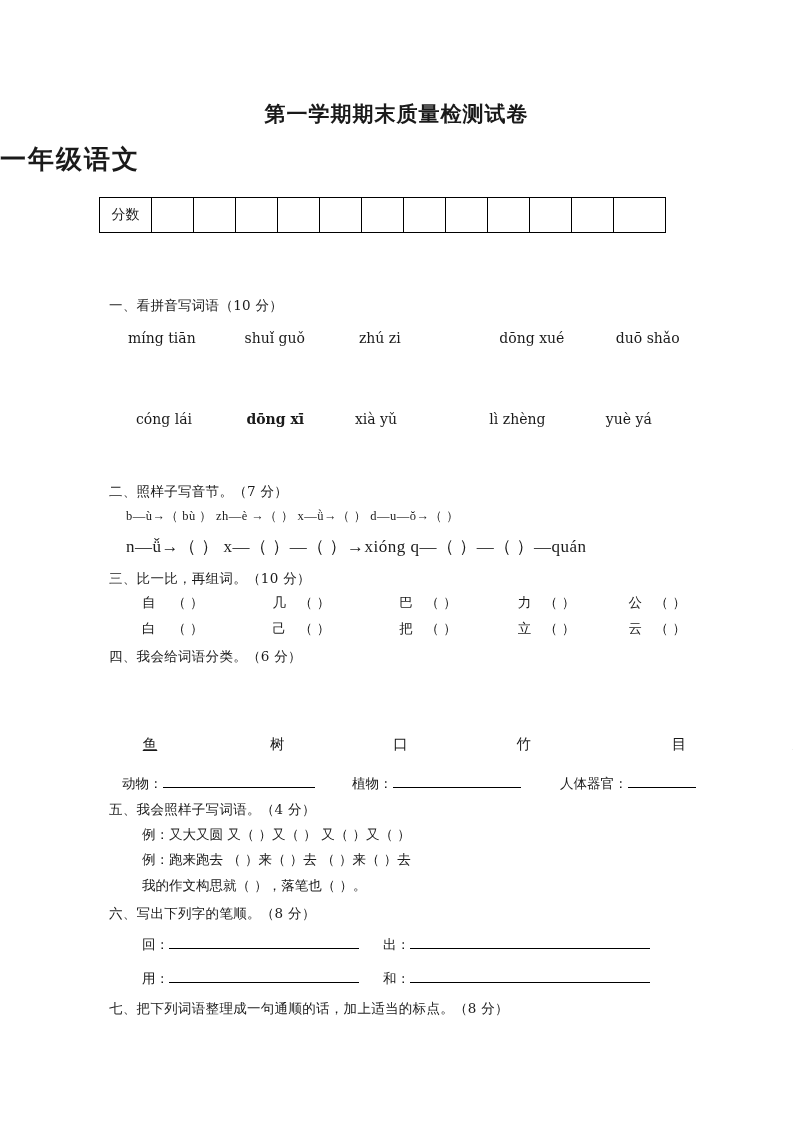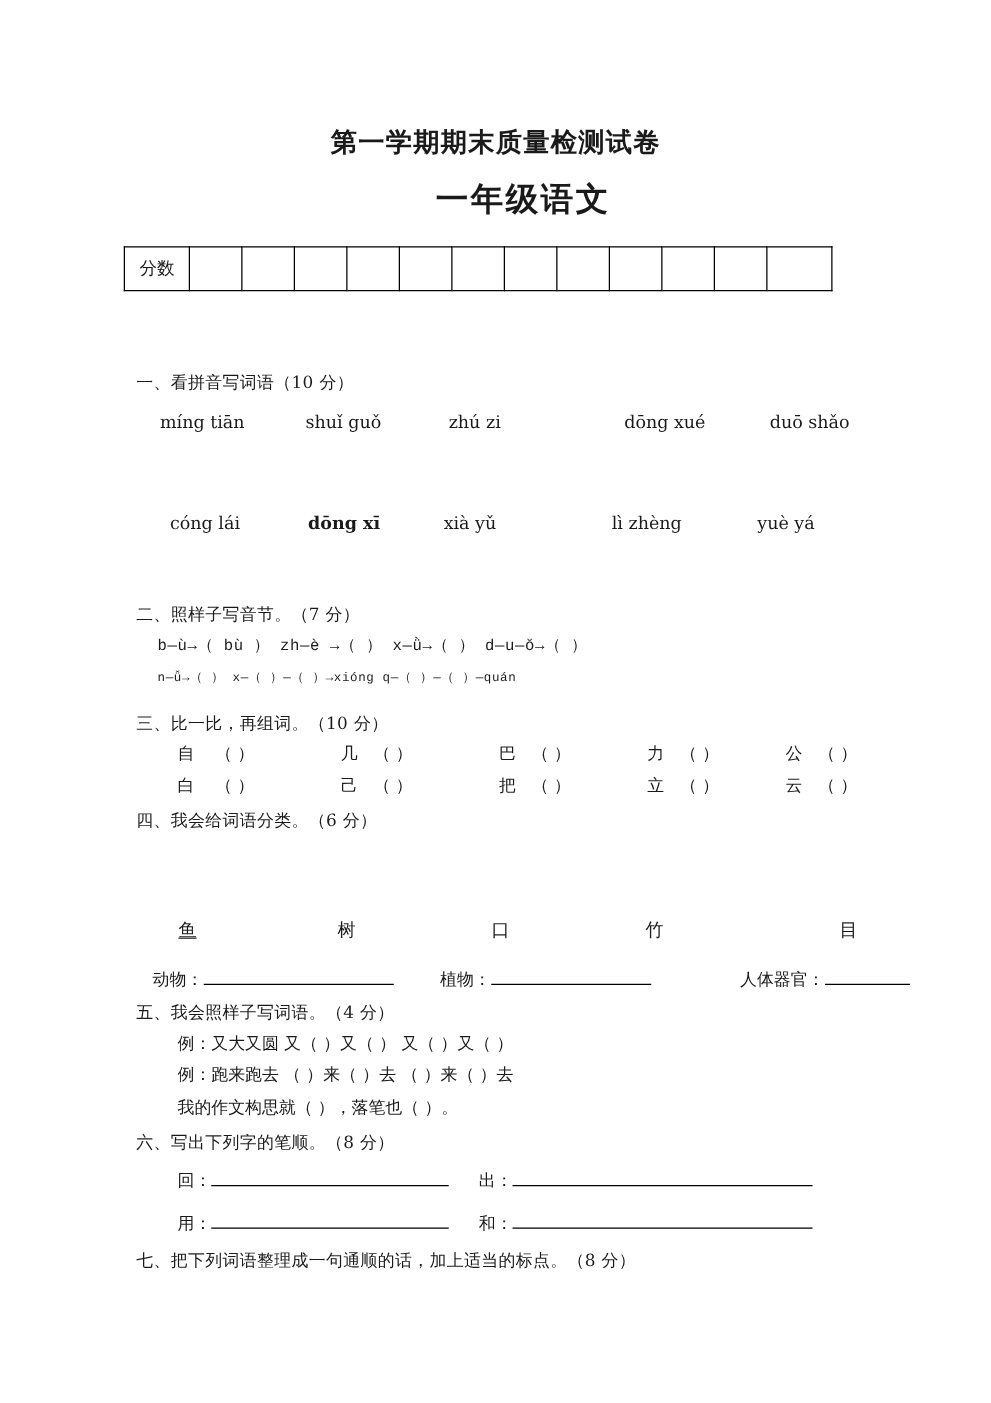--- a/index.html
+++ b/index.html
@@ -30,26 +30,24 @@
     text-align: center;
     font-size: 21px;
     font-weight: bold;
     letter-spacing: 1px;
     font-family: "DejaVu Serif", "Liberation Serif", serif;
   }
   .title-sub {
     position: absolute;
     left: 0; right: 0;
     top: 142px;
-    text-align: center;
     font-size: 26px;
     font-weight: bold;
     letter-spacing: 2px;
     font-family: Liberation Sans, sans-serif;
-    padding-left: 44px;
   }
 
   
   .score-table {
     position: absolute;
     left: 99px;
     top: 197px;
     border-collapse: collapse;
     table-layout: fixed;
   }
@@ -79,21 +77,21 @@
   }
   .pinyin-row {
     position: absolute;
     font-size: 14px;
     white-space: nowrap;
     font-family: "DejaVu Serif", "Liberation Serif", serif;
   }
   .pinyin-row span { display: inline-block; }
 
   .mono-ish {
-    font-family: Liberation Mono, monospace;
+    font-family: Liberation Serif, serif;
     letter-spacing: 0.5px;
   }
 
   .blank {
     display: inline-block;
     border-bottom: 1px solid #000;
     height: 13px;
     vertical-align: baseline;
   }
 
@@ -146,21 +144,21 @@
   <div class="pinyin-row" style="left:136px; top:411px;">
     <span style="width:106px;">cóng lái</span>
     <span style="width:104px;font-weight:bold;">dōng xī</span>
     <span style="width:130px;">xià yǔ</span>
     <span style="width:112px;">lì zhèng</span>
     <span>yuè yá</span>
   </div>
 
   <div class="sec-head" style="left:109px; top:483px;">二、照样子写音节。（7 分）</div>
   <div class="line mono-ish" style="left:126px; top:508px; font-size:12.5px;">b—ù→（ bù ）   zh—è →（    ）   x—ǜ→（    ）   d—u—ŏ→（    ）</div>
-  <div class="line mono-ish" style="left:126px; top:535px; font-size:10px;">n—ǚ→（    ）   x—（    ）—（    ）→xióng    q—（    ）—（    ）—quán</div>
+  <div class="line mono-ish" style="left:126px; top:535px; font-size:17px;">n—ǚ→（    ）   x—（    ）—（    ）→xióng    q—（    ）—（    ）—quán</div>
 
   <div class="sec-head" style="left:109px; top:570px;">三、比一比，再组词。（10 分）</div>
 
   <div class="line" style="left:142px; top:594px;">
     <span style="display:inline-block;width:26px;">自</span>
     <span style="display:inline-block;width:96px;">（        ）</span>
     <span style="display:inline-block;width:22px;">几</span>
     <span style="display:inline-block;width:96px;">（        ）</span>
     <span style="display:inline-block;width:22px;">巴</span>
     <span style="display:inline-block;width:88px;">（        ）</span>
@@ -198,21 +196,21 @@
     <span class="ch" style="width:92px;"></span>
     <span class="ch" style="width:20px;">鸡</span>
   </div>
 
   <div class="line" style="left:122px; top:775px;">
     <span>动物：</span><span class="blank" style="width:152px;"></span>
   </div>
   <div class="line" style="left:352px; top:775px;">
     <span>植物：</span><span class="blank" style="width:128px;"></span>
   </div>
-  <div class="line" style="left:592px; top:775px;">
+  <div class="line" style="left:560px; top:775px;">
     <span>人体器官：</span><span class="blank" style="width:68px;"></span>
   </div>
 
   <div class="sec-head" style="left:109px; top:801px;">五、我会照样子写词语。（4 分）</div>
   <div class="line" style="left:142px; top:826px;">例：又大又圆    又（    ）又（    ）            又（    ）又（    ）</div>
   <div class="line" style="left:142px; top:851px;">例：跑来跑去    （    ）来（    ）去           （    ）来（    ）去</div>
   <div class="line" style="left:142px; top:877px;">我的作文构思就（              ），落笔也（               ）。</div>
 
   <div class="sec-head" style="left:109px; top:905px;">六、写出下列字的笔顺。（8 分）</div>
 

